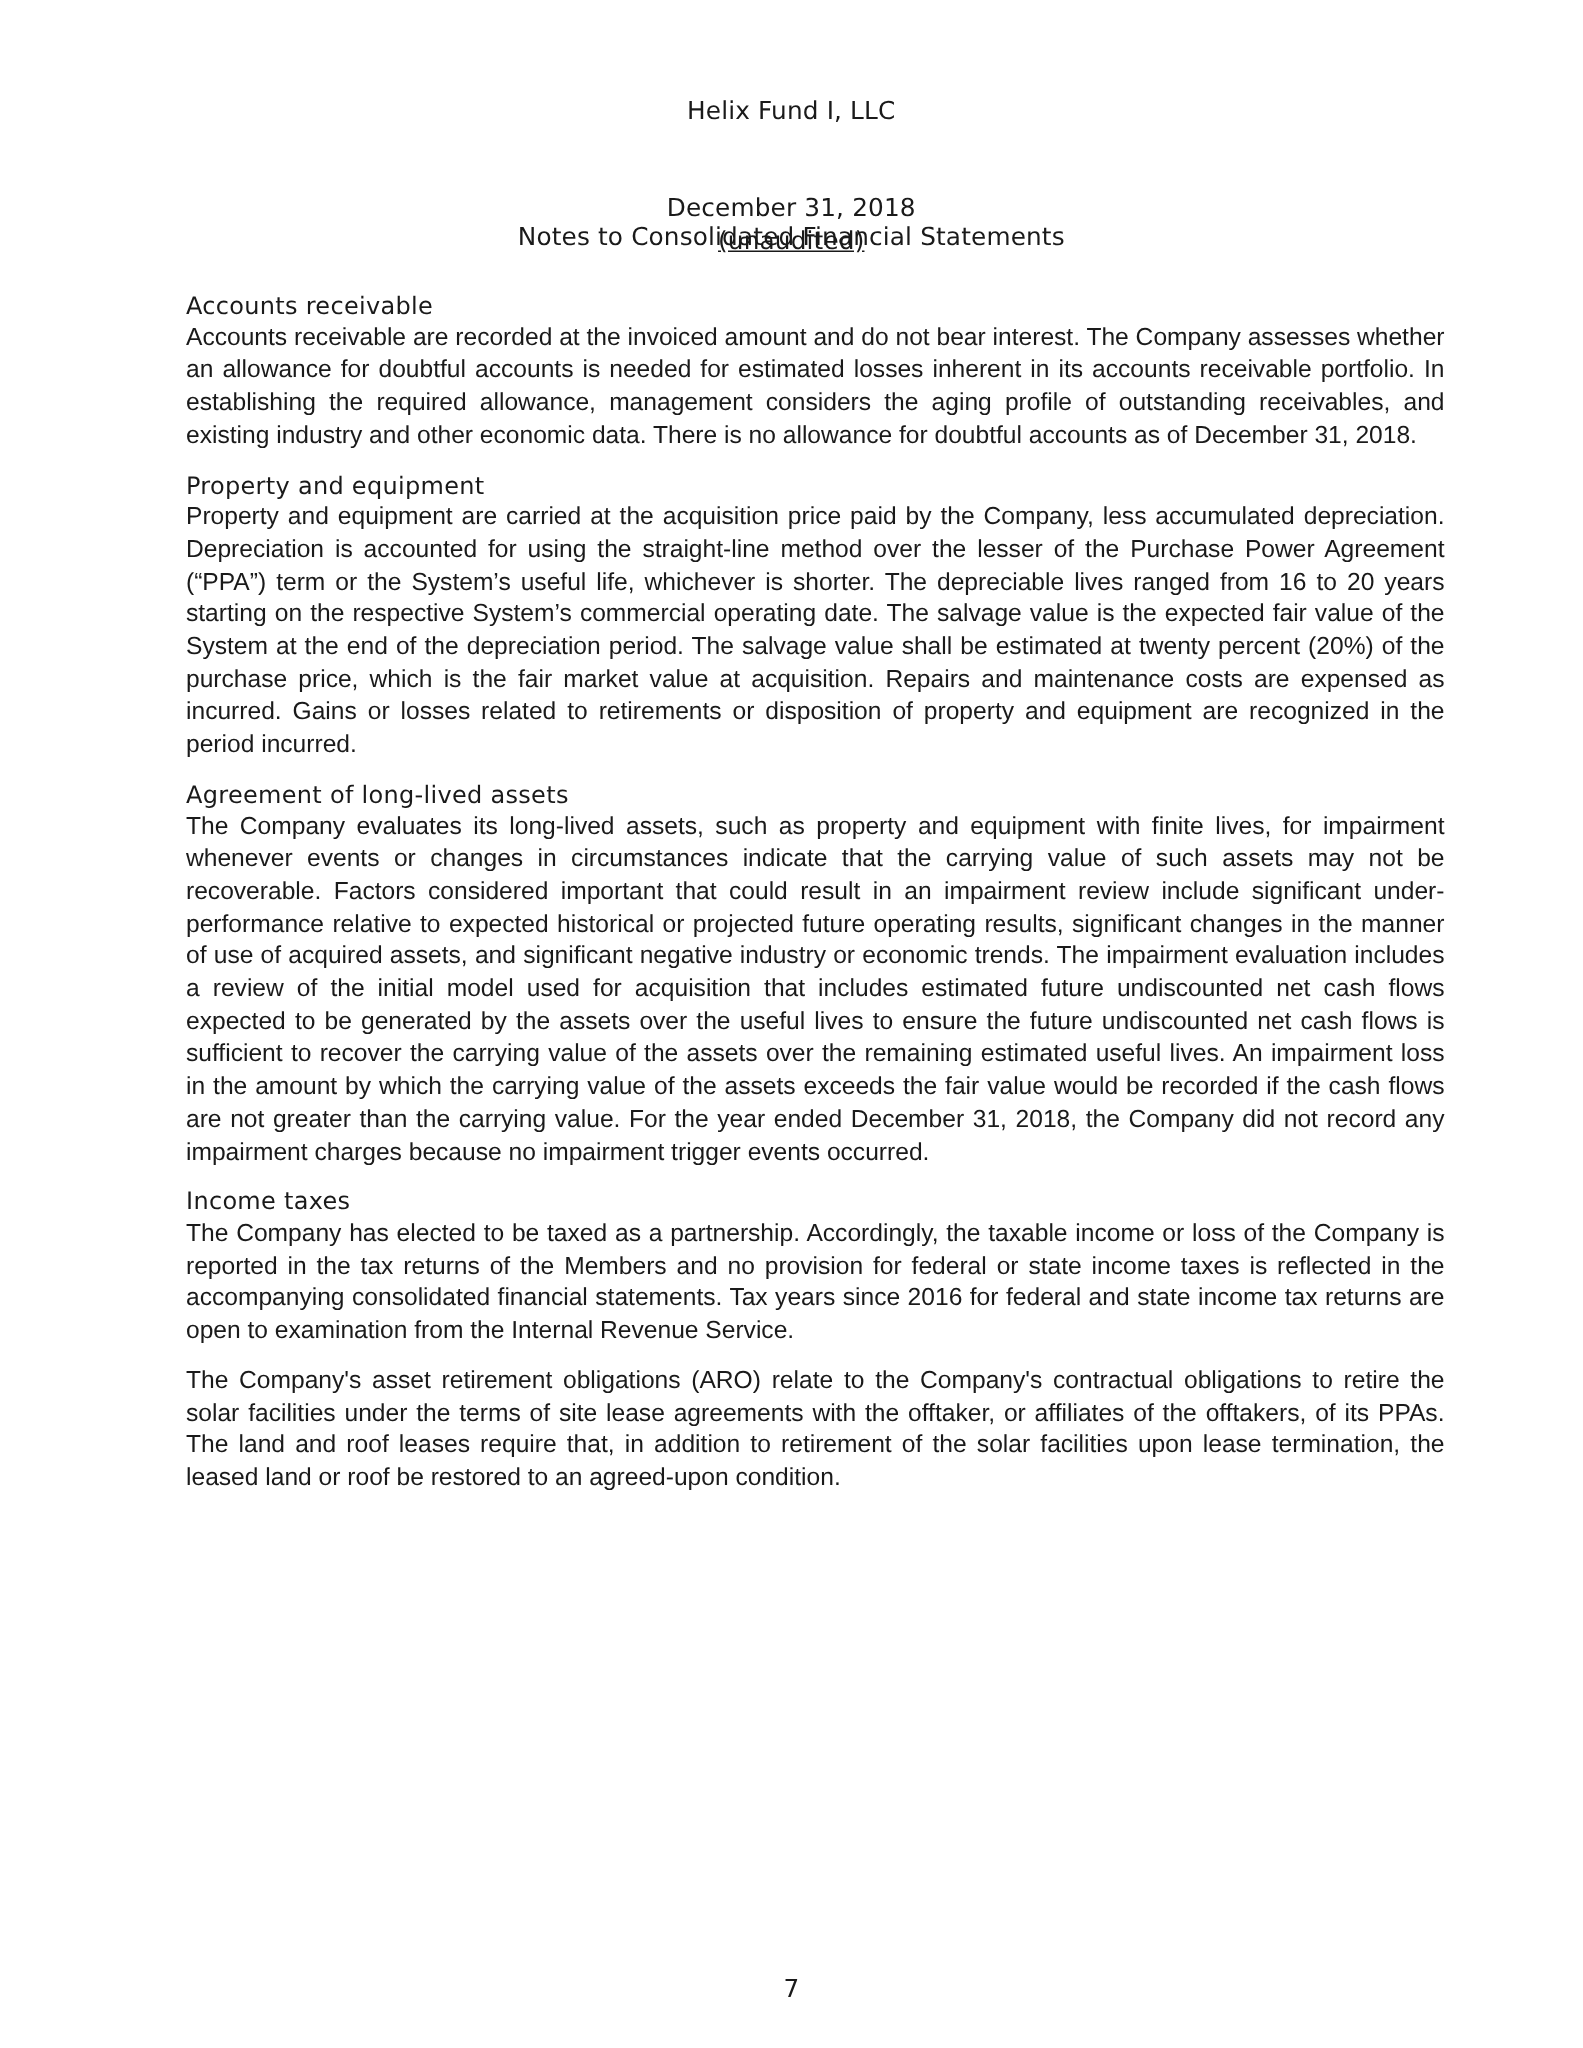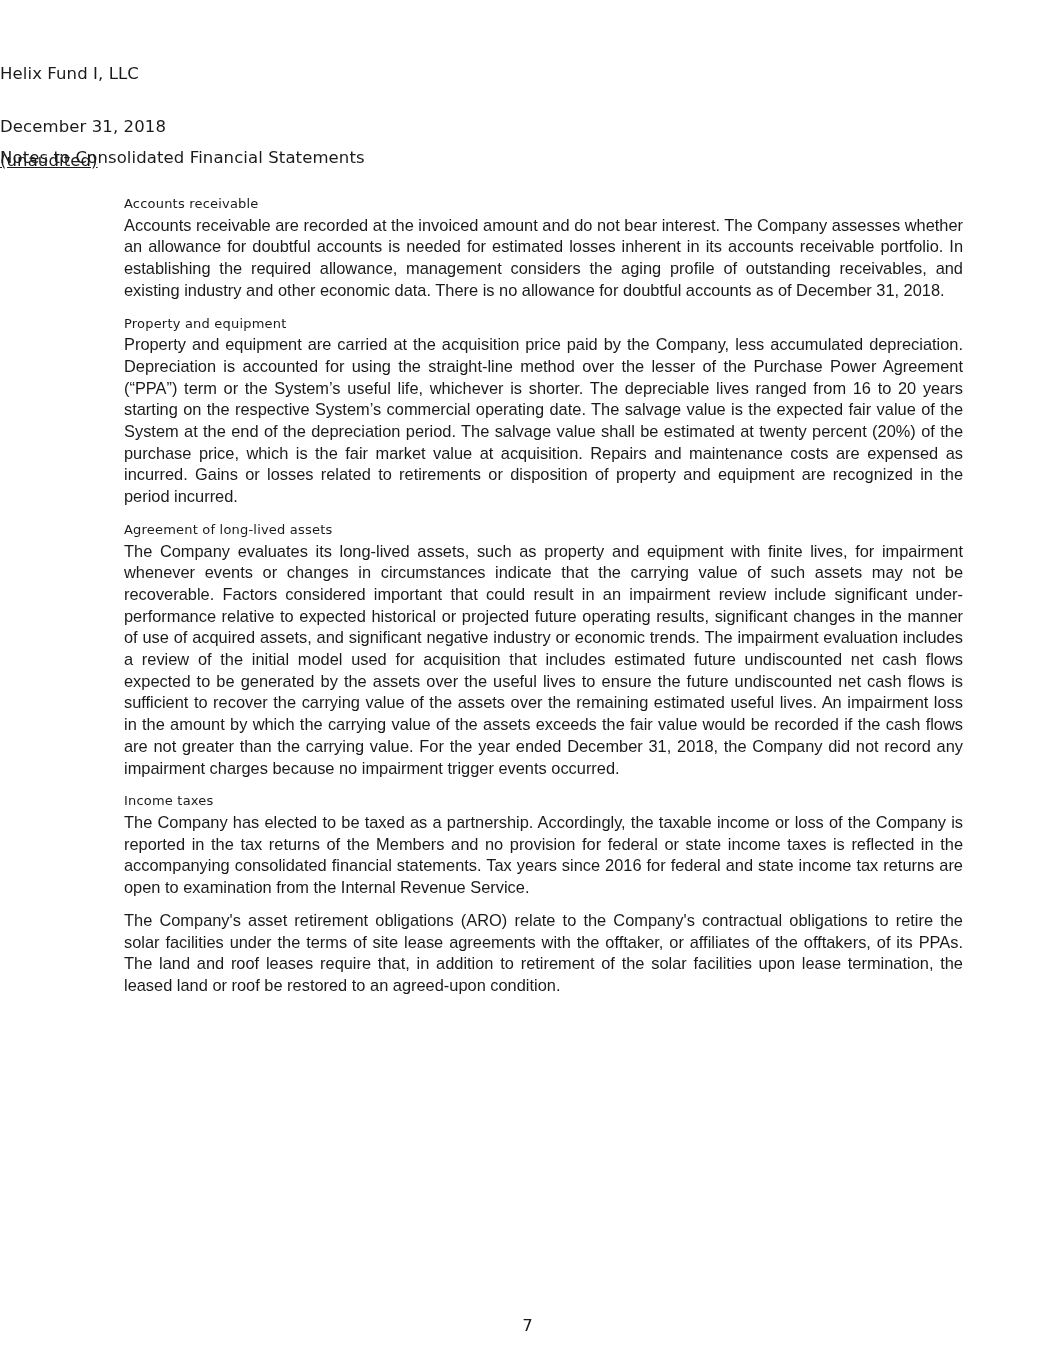--- a/index.html
+++ b/index.html
@@ -1,34 +1,34 @@
 <!DOCTYPE html>
 <html><head>
 <meta charset="utf-8">
 <style>
   html, body { margin: 0; padding: 0; background: #ffffff; }
   body { width: 1055px; height: 1365px; position: relative; overflow: hidden; color: #1a1a1a; }
   .page { position: absolute; left: 0; top: 0; width: 1055px; height: 1365px; background: #fff; }
-  .hdr { position: absolute; left: 0; width: 1055px; text-align: left;
+  .hdr { position: absolute; left: 0; width: 1055px; text-align: center;
          font-family: "DejaVu Sans", sans-serif; font-size: 16.5px; line-height: 21px; letter-spacing: 0.1px; }
   .content { position: absolute; left: 124px; top: 193px; width: 839px;
              font-family: "Liberation Sans", sans-serif; font-size: 16.4px; line-height: 21.7px; }
   .section { margin: 0 0 11px 0; }
-  .sec-title { font-family: "DejaVu Sans", sans-serif; font-size: 13px; line-height: 21.7px; letter-spacing: 0.2px; }
+  .sec-title { font-family: "DejaVu Sans", sans-serif; font-size: 16px; line-height: 21.7px; letter-spacing: 0.2px; }
   .sec-body { text-align: justify; }
   .pnum { position: absolute; left: 0; width: 1055px; top: 1315px; text-align: center;
           font-family: "DejaVu Sans", sans-serif; font-size: 16.5px; line-height: 21px; }
 </style>
 </head>
 <body>
 
 <div class="page">
   <div class="hdr" style="top:63px;">Helix Fund I, LLC</div>
   <div class="hdr" style="top:107px;margin-top:40px;">Notes to Consolidated Financial Statements</div>
-  <div class="hdr" style="top:116px;">December 31, 2018</div>
+  <div class="hdr" style="top:128px;">December 31, 2018</div>
   <div class="hdr" style="top:150px;text-decoration:underline;">(unaudited)</div>
 
   <div class="content">
     <div class="section">
       <div class="sec-title">Accounts receivable</div>
       <div class="sec-body">Accounts receivable are recorded at the invoiced amount and do not bear interest. The Company assesses whether an allowance for doubtful accounts is needed for estimated losses inherent in its accounts receivable portfolio. In establishing the required allowance, management considers the aging profile of outstanding receivables, and existing industry and other economic data. There is no allowance for doubtful accounts as of December 31, 2018.</div>
     </div>
     <div class="section">
       <div class="sec-title">Property and equipment</div>
       <div class="sec-body">Property and equipment are carried at the acquisition price paid by the Company, less accumulated depreciation. Depreciation is accounted for using the straight-line method over the lesser of the Purchase Power Agreement (“PPA”) term or the System’s useful life, whichever is shorter. The depreciable lives ranged from 16 to 20 years starting on the respective System’s commercial operating date. The salvage value is the expected fair value of the System at the end of the depreciation period. The salvage value shall be estimated at twenty percent (20%) of the purchase price, which is the fair market value at acquisition. Repairs and maintenance costs are expensed as incurred. Gains or losses related to retirements or disposition of property and equipment are recognized in the period incurred.</div>

